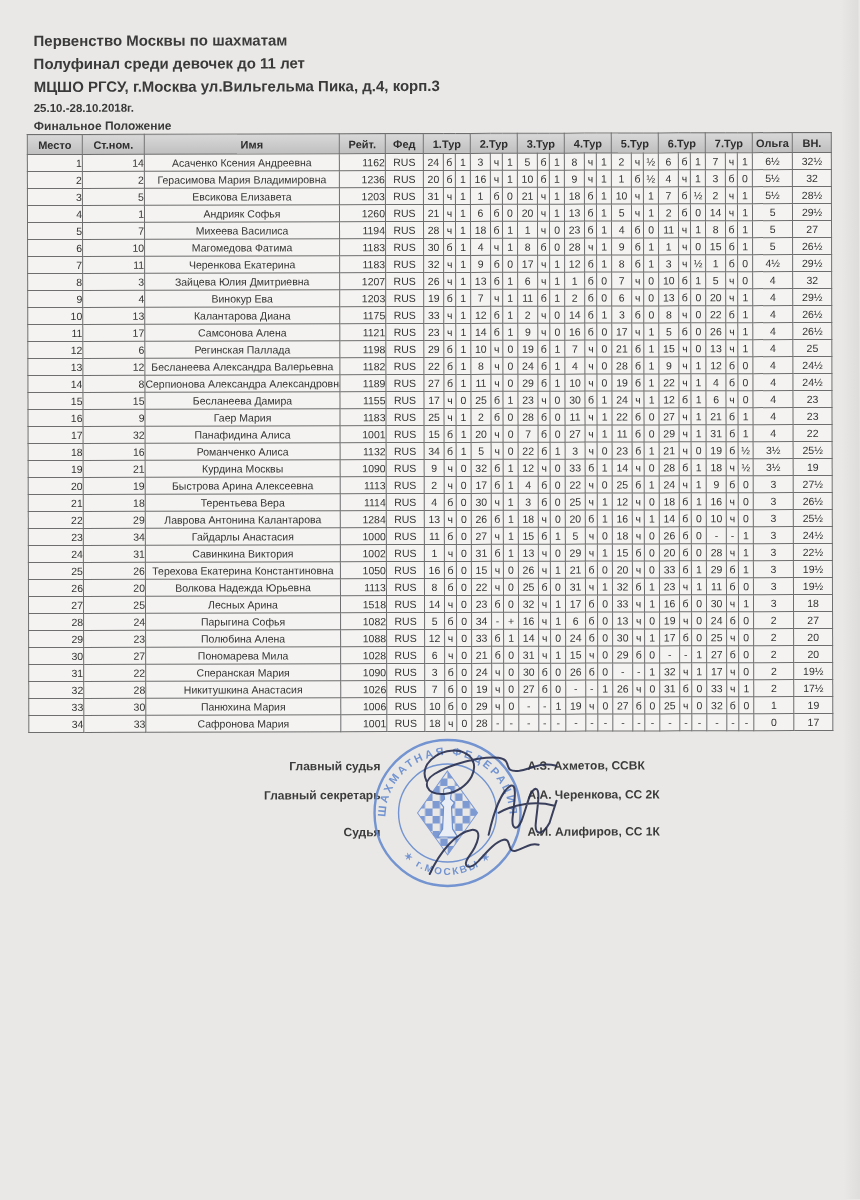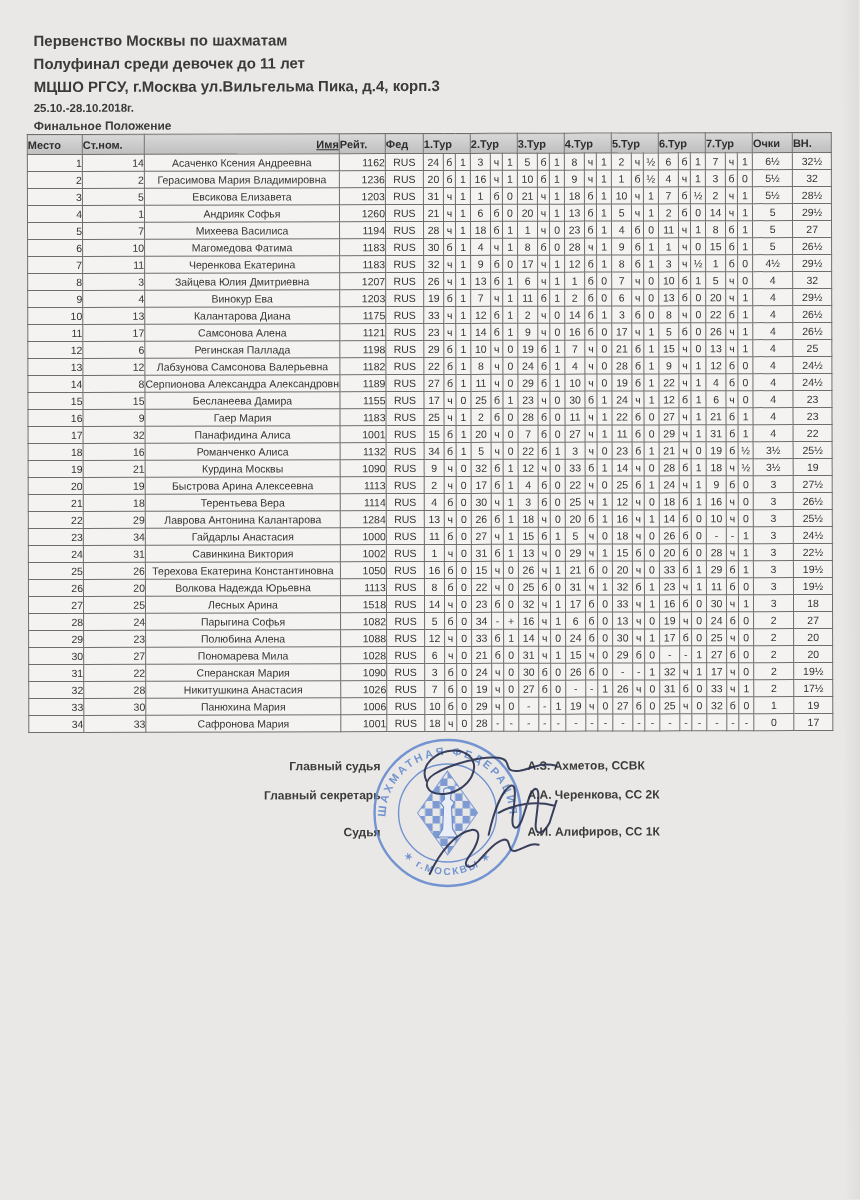--- a/index.html
+++ b/index.html
@@ -22,23 +22,23 @@
     position:absolute;left:28px;top:133px;
     border-collapse:collapse;table-layout:fixed;width:804px;
     background:#f4f3f1;
   }
   table.results th,table.results td{
     border:1px solid #6e6e6e;overflow:hidden;white-space:nowrap;
     padding:0;font-size:10.5px;line-height:16px;height:16px;color:#333;
   }
   table.results th{
     background:linear-gradient(#d8d8d8,#bfbfbf);
-    font-weight:bold;font-size:11px;height:19px;text-align:left;color:#2e2e2e;
+    font-weight:bold;font-size:11px;height:19px;text-align:center;color:#2e2e2e;
   }
-  table.results th.left{text-align:right;padding-left:20px;text-decoration:underline;}
+  table.results th.left{text-align:center;padding-left:20px;}
   td.num{text-align:right;padding-right:4px;}
   td.name{text-align:center;padding-left:3px;font-size:11px;}
   td.ctr{text-align:center;}
   td.pts{font-size:11px;}
   
   .sig-label{position:absolute;left:150px;width:230px;text-align:right;
     font-size:12px;font-weight:bold;color:#3b3b3b;}
   .sig-name{position:absolute;left:527px;font-size:12px;font-weight:bold;color:#3b3b3b;}
   .stamp-svg{position:absolute;left:330px;top:733px;width:320px;height:175px;pointer-events:none;}
 </style>
@@ -93,21 +93,21 @@
         <th class="left">Имя</th>
         <th>Рейт.</th>
         <th>Фед</th>
         <th colspan="3">1.Тур</th>
         <th colspan="3">2.Тур</th>
         <th colspan="3">3.Тур</th>
         <th colspan="3">4.Тур</th>
         <th colspan="3">5.Тур</th>
         <th colspan="3">6.Тур</th>
         <th colspan="3">7.Тур</th>
-        <th>Очки</th>
+        <th>Ольга</th>
         <th>ВН.</th>
       </tr>
     </thead>
     <tbody>
         <tr>
           <td class="num">1</td>
           <td class="num">14</td>
           <td class="name">Асаченко Ксения Андреевна</td>
           <td class="num">1162</td>
           <td class="ctr">RUS</td>
@@ -461,21 +461,21 @@
           <td class="ctr">0</td>
           <td class="ctr">13</td>
           <td class="ctr">ч</td>
           <td class="ctr">1</td>
           <td class="ctr pts">4</td>
           <td class="ctr">25</td>
         </tr>
         <tr>
           <td class="num">13</td>
           <td class="num">12</td>
-          <td class="name">Лабзунова Самсонова Валерьевна</td>
+          <td class="name">Бесланеева Александра Валерьевна</td>
           <td class="num">1182</td>
           <td class="ctr">RUS</td>
           <td class="ctr">22</td>
           <td class="ctr">б</td>
           <td class="ctr">1</td>
           <td class="ctr">8</td>
           <td class="ctr">ч</td>
           <td class="ctr">0</td>
           <td class="ctr">24</td>
           <td class="ctr">б</td>

